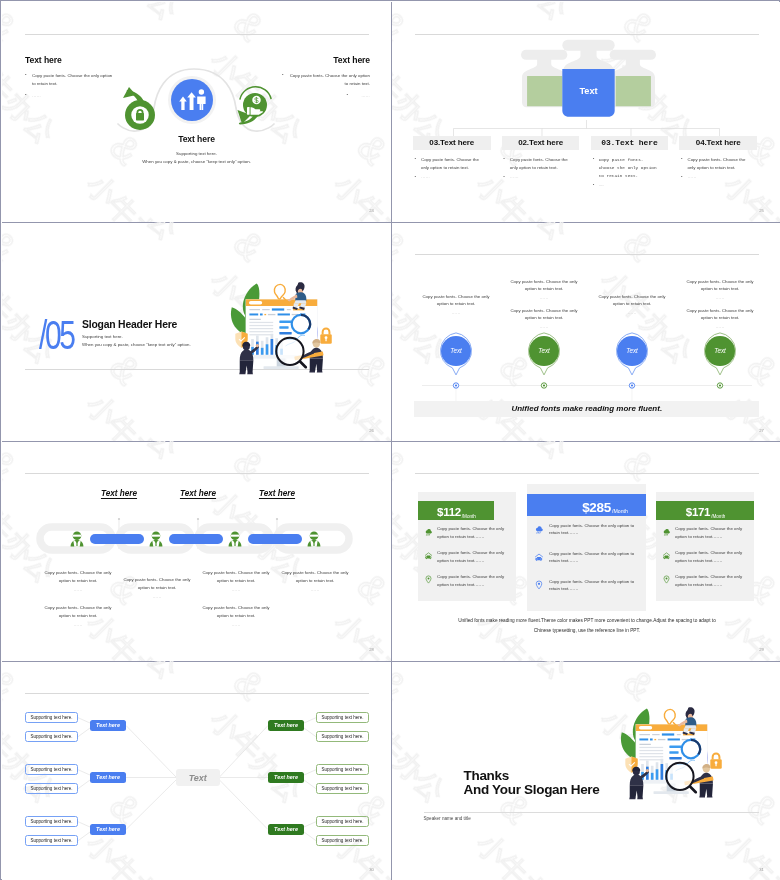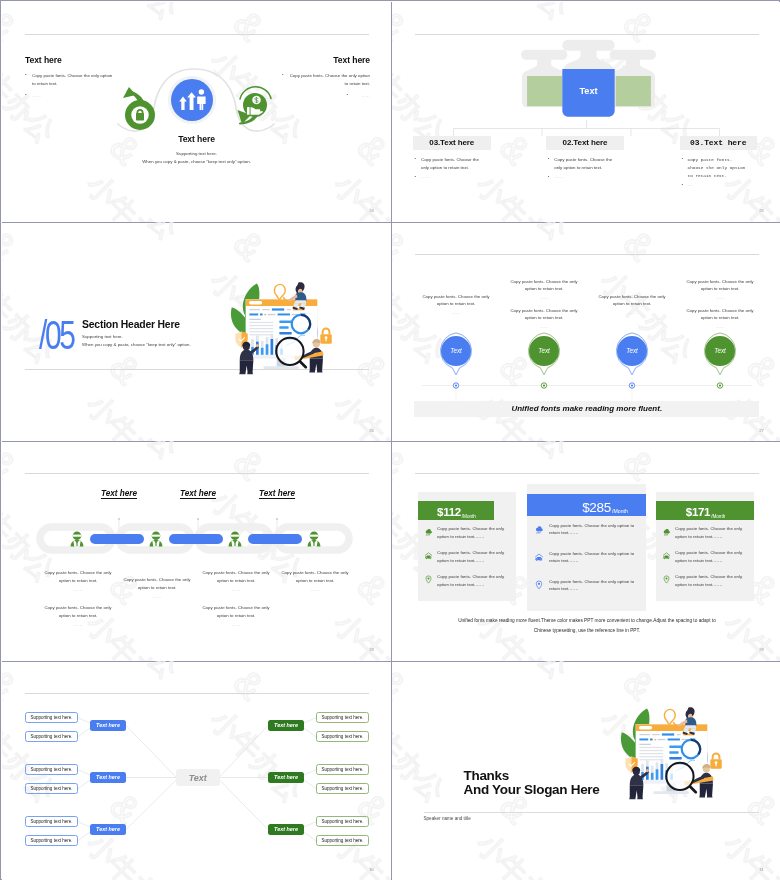--- a/index.html
+++ b/index.html
@@ -300,38 +300,45 @@
         <div class="bul" style="margin-top:1px;color:#c5c5c5;"><span style="position:absolute;left:1.5px;color:#3d3d3d;">•</span><span>……</span></div>
       </div>
     </div>
     <div style="width:77.5px;font-family:Liberation Mono, monospace;">
       <div style="background:#efefef;text-align:center;padding:2.6px 0;font-size:8px;font-weight:bold;color:#111;letter-spacing:-.1px;">03.Text here</div>
       <div style="margin-top:5.8px;padding-left:8px;padding-right:11px;position:relative;">
         <div class="bul"><span style="position:absolute;left:1.5px;top:-1px;">•</span><span>Copy paste fonts. Choose the only option to retain text.</span></div>
         <div class="bul" style="margin-top:1px;color:#c5c5c5;"><span style="position:absolute;left:1.5px;color:#3d3d3d;">•</span><span>……</span></div>
       </div>
     </div>
+    <div style="width:77.5px;">
+      <div style="background:#efefef;text-align:center;padding:2.6px 0;font-size:8px;font-weight:bold;color:#111;letter-spacing:-.1px;">04.Text here</div>
+      <div style="margin-top:5.8px;padding-left:8px;padding-right:11px;position:relative;">
+        <div class="bul"><span style="position:absolute;left:1.5px;top:-1px;">•</span><span>Copy paste fonts. Choose the only option to retain text.</span></div>
+        <div class="bul" style="margin-top:1px;color:#c5c5c5;"><span style="position:absolute;left:1.5px;color:#3d3d3d;">•</span><span>……</span></div>
+      </div>
+    </div>
   </div>
 
   <div class="pagenum">25</div>
 </div>
 </div>
 </div>
 
 <div class="cell" style="left:0;top:219.5px;">
 <div class="slide">
 <svg class="wm" viewBox="0 0 389 220">
             <rect width="389" height="220" fill="url(#wp)"></rect>
           </svg>
 <div class="content">
   <div style="position:absolute;left:23px;width:344px;top:147px;height:1px;background:#d9d9d9;"></div>
 
   <div style="position:absolute;left:37px;top:93.5px;font-size:40px;font-weight:400;color:#4a7ef0;letter-spacing:-3.2px;line-height:1;transform:scaleX(0.75);transform-origin:left top;">/05</div>
 
-  <div style="position:absolute;left:80px;top:97.5px;font-size:10.4px;font-weight:bold;color:#111;letter-spacing:-.2px;">Section Header Here</div>
+  <div style="position:absolute;left:80px;top:97.5px;font-size:10.4px;font-weight:bold;color:#111;letter-spacing:-.2px;">Slogan Header Here</div>
   <div style="position:absolute;left:80px;top:111px;font-size:4.4px;color:#3d3d3d;line-height:1.85;">
     <div>Supporting text here.</div>
     <div>When you copy &amp; paste, choose “keep text only” option.</div>
   </div>
 
   <svg style="position:absolute;left:225px;top:58px;" width="110" height="96" viewBox="0 0 240 218">
     <use href="#dashboardIllo"></use>
   </svg>
 
   <div class="pagenum">26</div>
@@ -547,21 +554,21 @@
                     <path d="M12 2.4a6.7 6.7 0 0 0-6.7 6.7c0 4.6 6.7 12.5 6.7 12.5s6.7-7.9 6.7-12.5A6.7 6.7 0 0 0 12 2.4z" fill="none" stroke="#4f9331" stroke-width="1.8"></path>
                     <circle cx="12" cy="9.1" r="2.6" fill="#4f9331"></circle>
                   </svg>
         <div class="bul" style="line-height:1.8;">Copy paste fonts. Choose the only option to retain text.……</div>
       </div>
     </div>
   </div>
 
   <div style="position:absolute;left:135px;top:42.5px;width:119px;height:127px;background:#f1f1f1;">
     <div style="position:absolute;left:0;top:10px;width:119px;height:22px;background:#4a7ef0;color:#fff;display:flex;align-items:flex-end;justify-content:center;padding-bottom:1.5px;box-sizing:border-box;">
-      <span style="font-size:13.5px;font-weight:normal;letter-spacing:-.3px;line-height:1;margin-left:36px;">$285</span>
+      <span style="font-size:13.5px;font-weight:bold;letter-spacing:-.3px;line-height:1;margin-left:36px;">$285</span>
       <span style="font-size:5.2px;position:relative;top:0px;left:1px;">/Month</span>
     </div>
     <div style="position:absolute;left:7px;top:38px;width:105px;">
       <div style="display:flex;gap:5px;align-items:flex-start;height:28px;">
         <svg width="10" height="10" viewBox="0 0 24 24" style="flex:0 0 auto;margin-top:2px">
                     <path d="M18.5 10.5a5.2 5.2 0 0 0-10-1.8A4.3 4.3 0 0 0 4.5 13a4.2 4.2 0 0 0 4.2 4.2h9.3a3.4 3.4 0 0 0 .5-6.7z" fill="#4a7ef0"></path>
                     <path d="M8 19l-1.2 3M11.6 19l-1.2 3M15.2 19l-1.2 3" stroke="#4a7ef0" stroke-width="1.7" stroke-linecap="round"></path>
                   </svg>
         <div class="bul" style="line-height:1.8;">Copy paste fonts. Choose the only option to retain text.……</div>
       </div>

